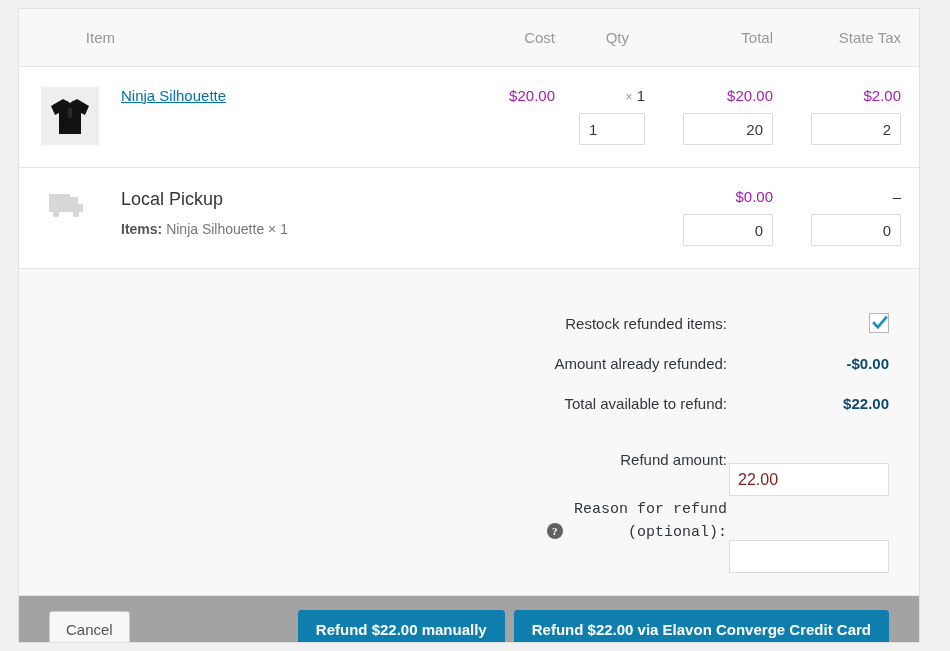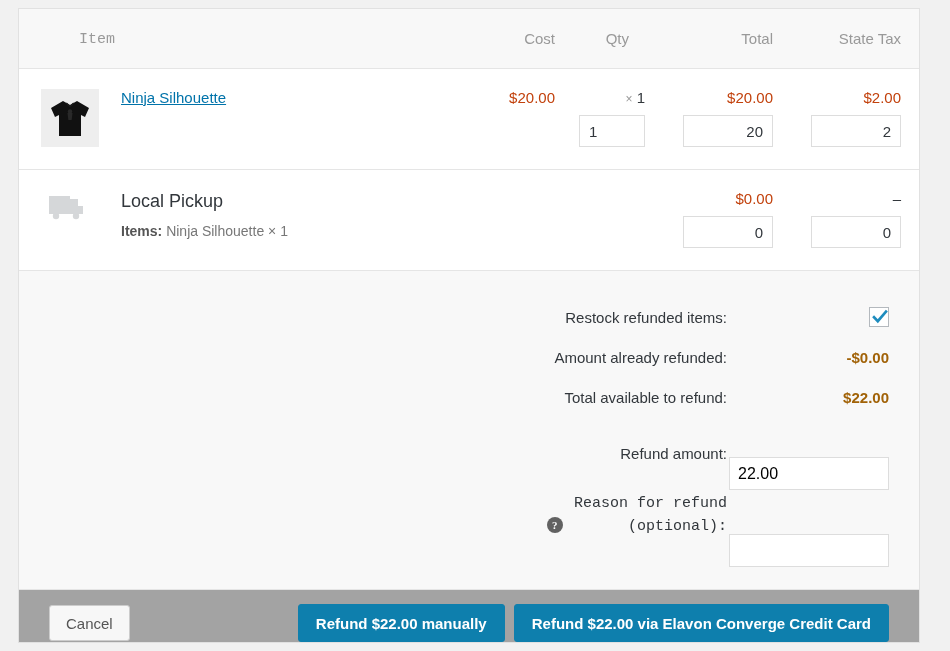--- a/index.html
+++ b/index.html
@@ -82,21 +82,21 @@
     margin-top: 6px;
     position: relative;
   }
 
   a.product-link {
     color: #0073aa;
     text-decoration: underline;
     font-size: 15px;
   }
 
-  .money { font-size: 15px; color: #c2410c; white-space: nowrap; margin-top: 11px; }
+  .money { font-size: 15px; color: #a21caf; white-space: nowrap; margin-top: 11px; }
   .qty-display { font-size: 15px; color: #32373c; white-space: nowrap; }
   .qty-display .times { color: #999999; font-size: 12px; }
   .dash { color: #32373c; font-size: 15px; }
 
   .refund-input {
     box-sizing: border-box;
     display: block;
     margin-top: 9px;
     height: 32px;
     border: 1px solid #dddddd;
@@ -113,21 +113,21 @@
   .ri-cell-inner { display: flex; justify-content: flex-end; }
 
   .shipping-name { font-size: 18px; color: #32373c; line-height: 1.3; }
   .shipping-meta { font-size: 14px; color: #777777; margin-top: 10px; }
   .shipping-meta strong { color: #555555; font-weight: bold; margin-top: 20px; }
 
   
   .refund-area {
     background: #f8f8f8;
     border-top: 1px solid #e5e5e5;
-    padding: 26px 30px 22px 30px;
+    padding: 34px 30px 22px 30px;
   }
   table.refund-table {
     margin-left: auto;
     margin-right: 0;
     border-collapse: collapse;
   }
   table.refund-table td {
     padding: 0;
     vertical-align: middle;
   }
@@ -138,42 +138,42 @@
     padding-right: 14px;
     white-space: nowrap;
     height: 40px;
   }
   td.rvalue {
     text-align: right;
     width: 162px;
     font-size: 15px;
     height: 40px;
   }
-  td.rvalue .amount { font-weight: bold; color: #a16207; font-size: 15px; }
+  td.rvalue .amount { font-weight: bold; color: #0c4a6e; font-size: 15px; }
 
   .cb {
     width: 20px; height: 20px;
     border: 1px solid #b4b9be;
     background: #fff;
     display: inline-block;
     position: relative;
     vertical-align: middle;
     box-sizing: border-box;
   }
   .cb svg { position: absolute; left: 1px; top: 0px; }
 
   .text-input {
     box-sizing: border-box;
     width: 160px;
     height: 33px;
     border: 1px solid #dddddd;
     background: #ffffff;
     font-family: "Liberation Sans", sans-serif;
     font-size: 16px;
-    color: #000000;
+    color: #7f1d1d;
     padding: 0 8px;
     outline: none;
     vertical-align: middle;
     margin-top: 40px;
   }
   .row-refund-amount td.rlabel,
   .row-refund-amount td.rvalue { height: 46px; }
   .row-reason td.rlabel { vertical-align: top; padding-top: 2px; }
   .row-reason td.rvalue { vertical-align: top; padding-top: 4px; }
 
@@ -231,21 +231,21 @@
 </style>
 </head>
 <body>
 
 <div class="panel">
 
   <table class="items">
     <thead>
       <tr>
         <th class="col-thumb col-item">
-          <span style="margin-left:22px;display:inline-block;font-family:Liberation Mono, monospace;">Item</span>
+          <span style="margin-left:22px;display:inline-block;">Item</span>
         </th>
         <th class="col-item"></th>
         <th class="col-cost">Cost</th>
         <th class="col-qty">
           <span style="display:inline-block;padding-right:34px;">Qty</span>
         </th>
         <th class="col-total">
           <span style="display:inline-block;padding-right:18px;">Total</span>
         </th>
         <th class="col-tax">

